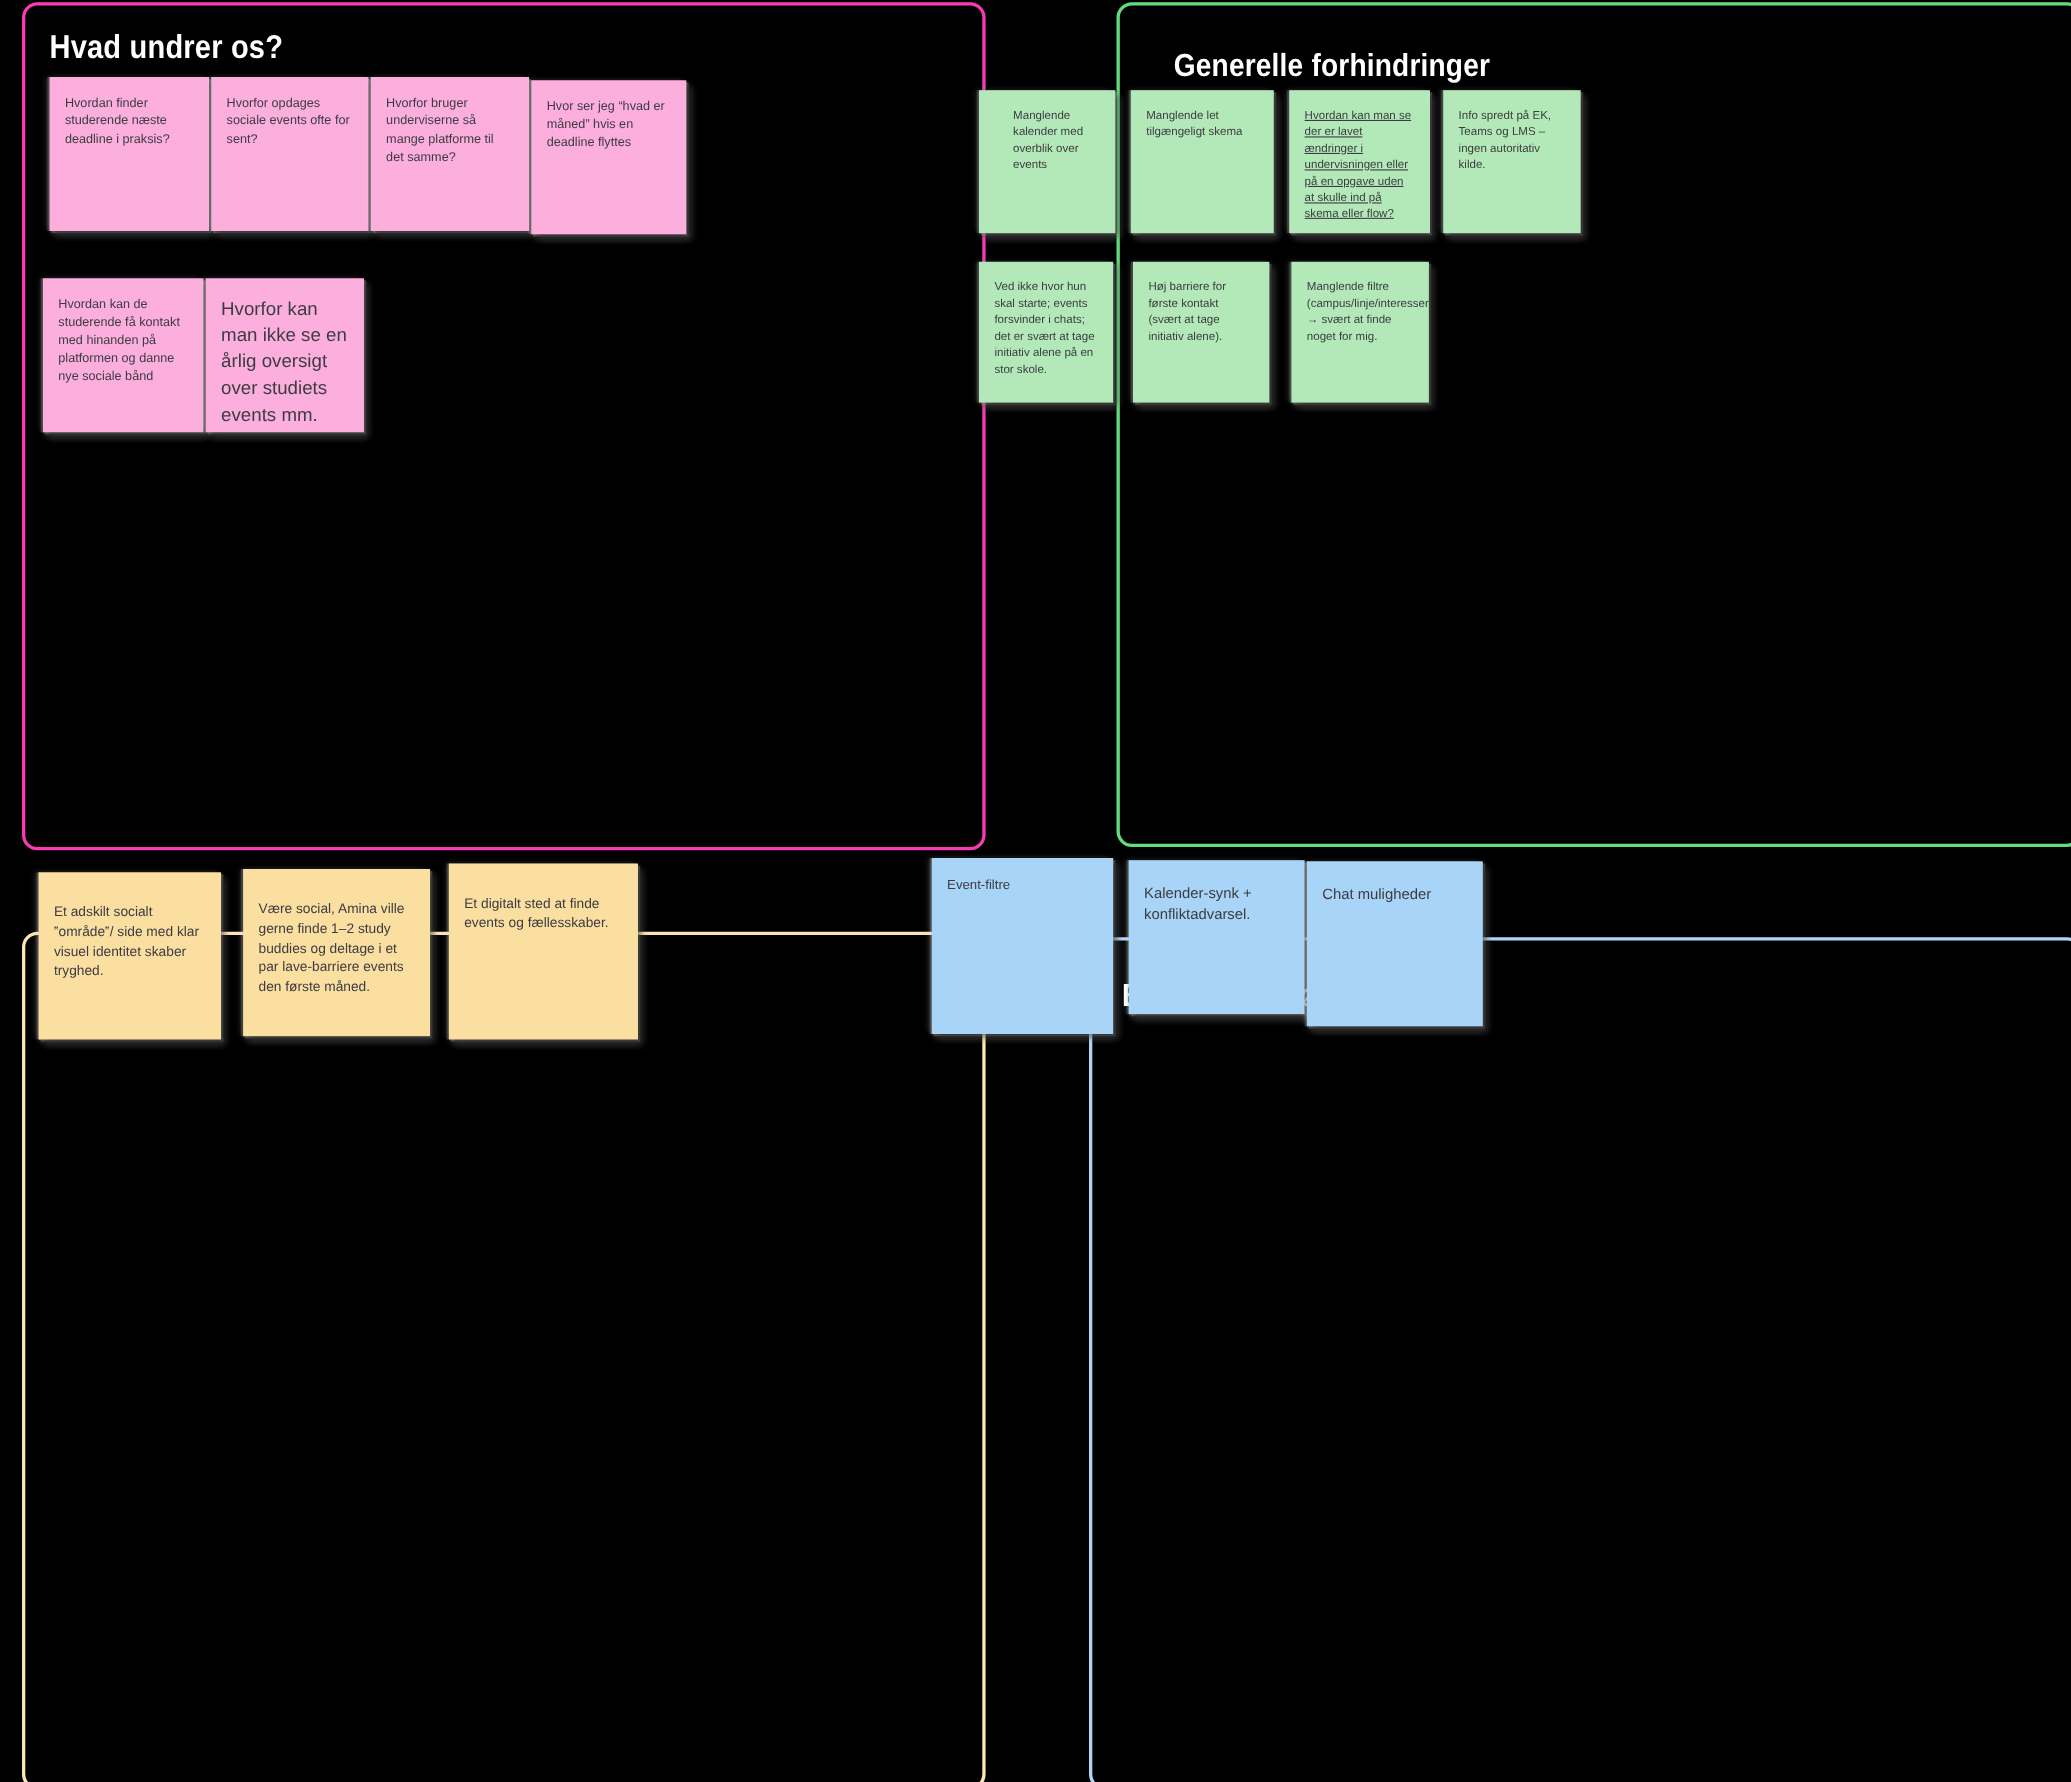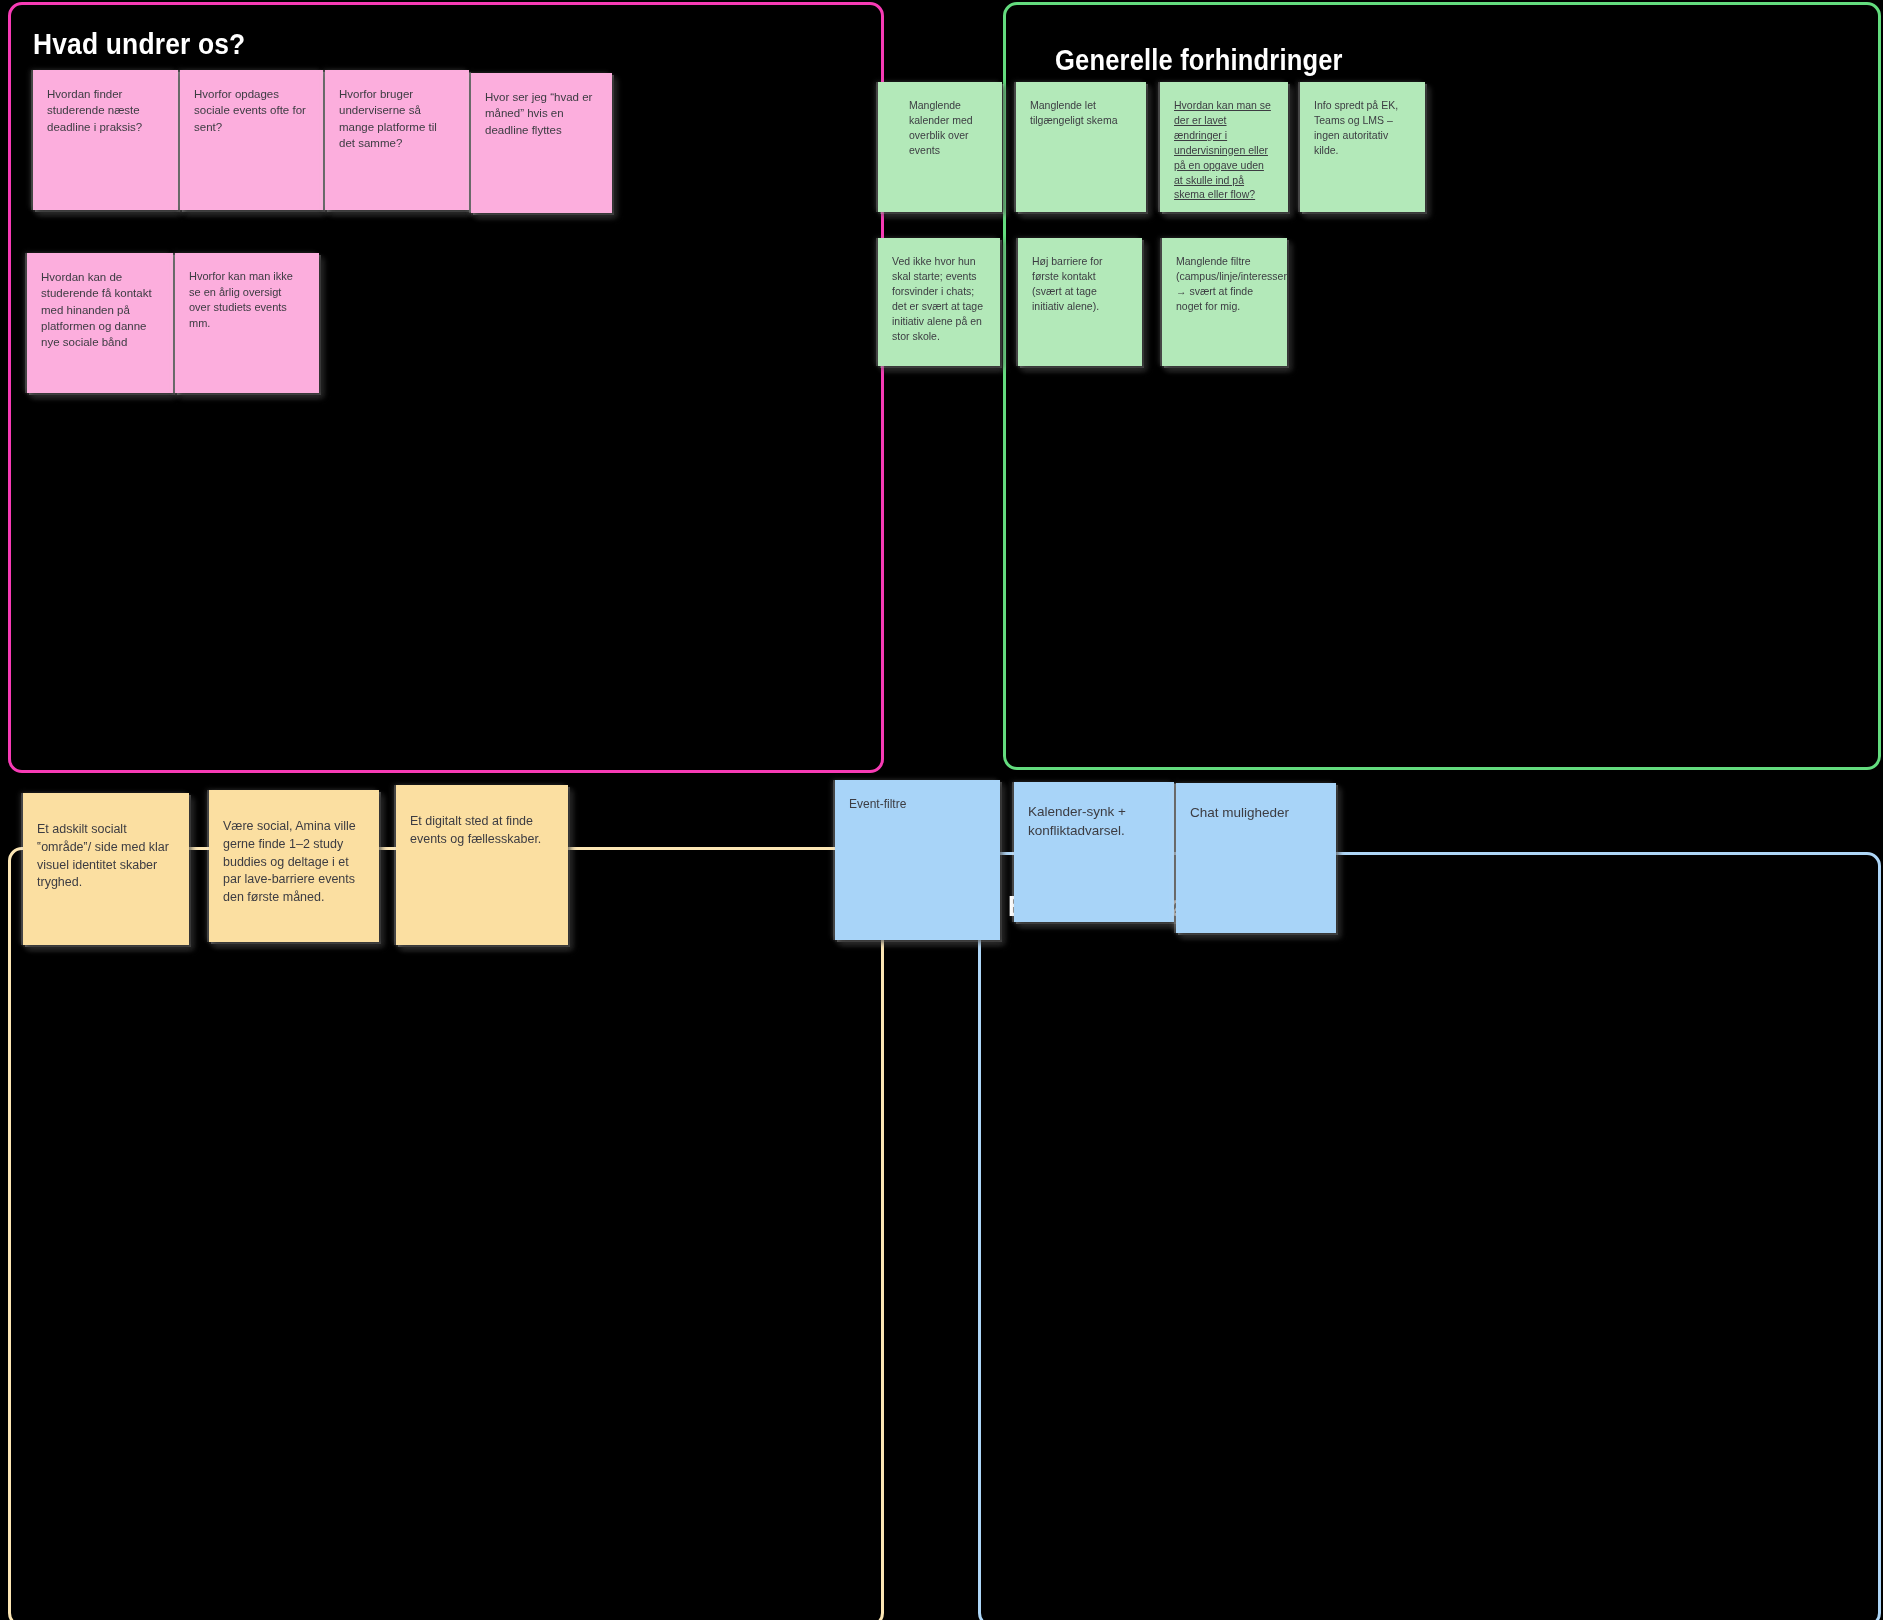--- a/index.html
+++ b/index.html
@@ -14,20 +14,21 @@
     position: relative;
     overflow: hidden;
     font-family: "Liberation Sans", sans-serif;
     -webkit-font-smoothing: antialiased;
   }
 
   .board {
     position: absolute;
     inset: 0;
     background: #000000;
+    margin-left: 12px;
   }
 
   
   .panel {
     position: absolute;
     box-sizing: border-box;
     border-radius: 14px;
     border-width: 3px;
     border-style: solid;
     background: #000000;
@@ -89,21 +90,21 @@
   .note-green  { background: #b3e9b9; }
   .note-yellow { background: #fbdfa1; }
   .note-blue   { background: #a8d4f8; }
 
   
   .n-p1 { left: 33px;  top: 70px;  width: 145px; height: 140px; font-size: 11.5px; }
   .n-p2 { left: 180px; top: 70px;  width: 143px; height: 140px; font-size: 11.5px; }
   .n-p3 { left: 325px; top: 70px;  width: 144px; height: 140px; font-size: 11.5px; }
   .n-p4 { left: 471px; top: 73px;  width: 141px; height: 140px; font-size: 11.5px; }
   .n-p5 { left: 27px;  top: 253px; width: 146px; height: 140px; font-size: 11.5px; }
-  .n-p6 { left: 175px; top: 253px; width: 144px; height: 140px; font-size: 11px; }
+  .n-p6 { left: 175px; top: 253px; width: 144px; height: 140px; font-size: 17px; }
 
   
   .n-g1 { left: 878px;  top: 82px;  width: 124px; height: 130px; font-size: 10.5px; padding-left: 31px; }
   .n-g2 { left: 1016px; top: 82px;  width: 130px; height: 130px; font-size: 10.5px; }
   .n-g3 { left: 1160px; top: 82px;  width: 128px; height: 130px; font-size: 10.5px; text-decoration: underline; }
   .n-g4 { left: 1300px; top: 82px;  width: 125px; height: 130px; font-size: 10.5px; }
   .n-g5 { left: 878px;  top: 238px; width: 122px; height: 128px; font-size: 10.5px; }
   .n-g6 { left: 1018px; top: 238px; width: 124px; height: 128px; font-size: 10.5px; }
   .n-g7 { left: 1162px; top: 238px; width: 125px; height: 128px; font-size: 10.5px; }
 

